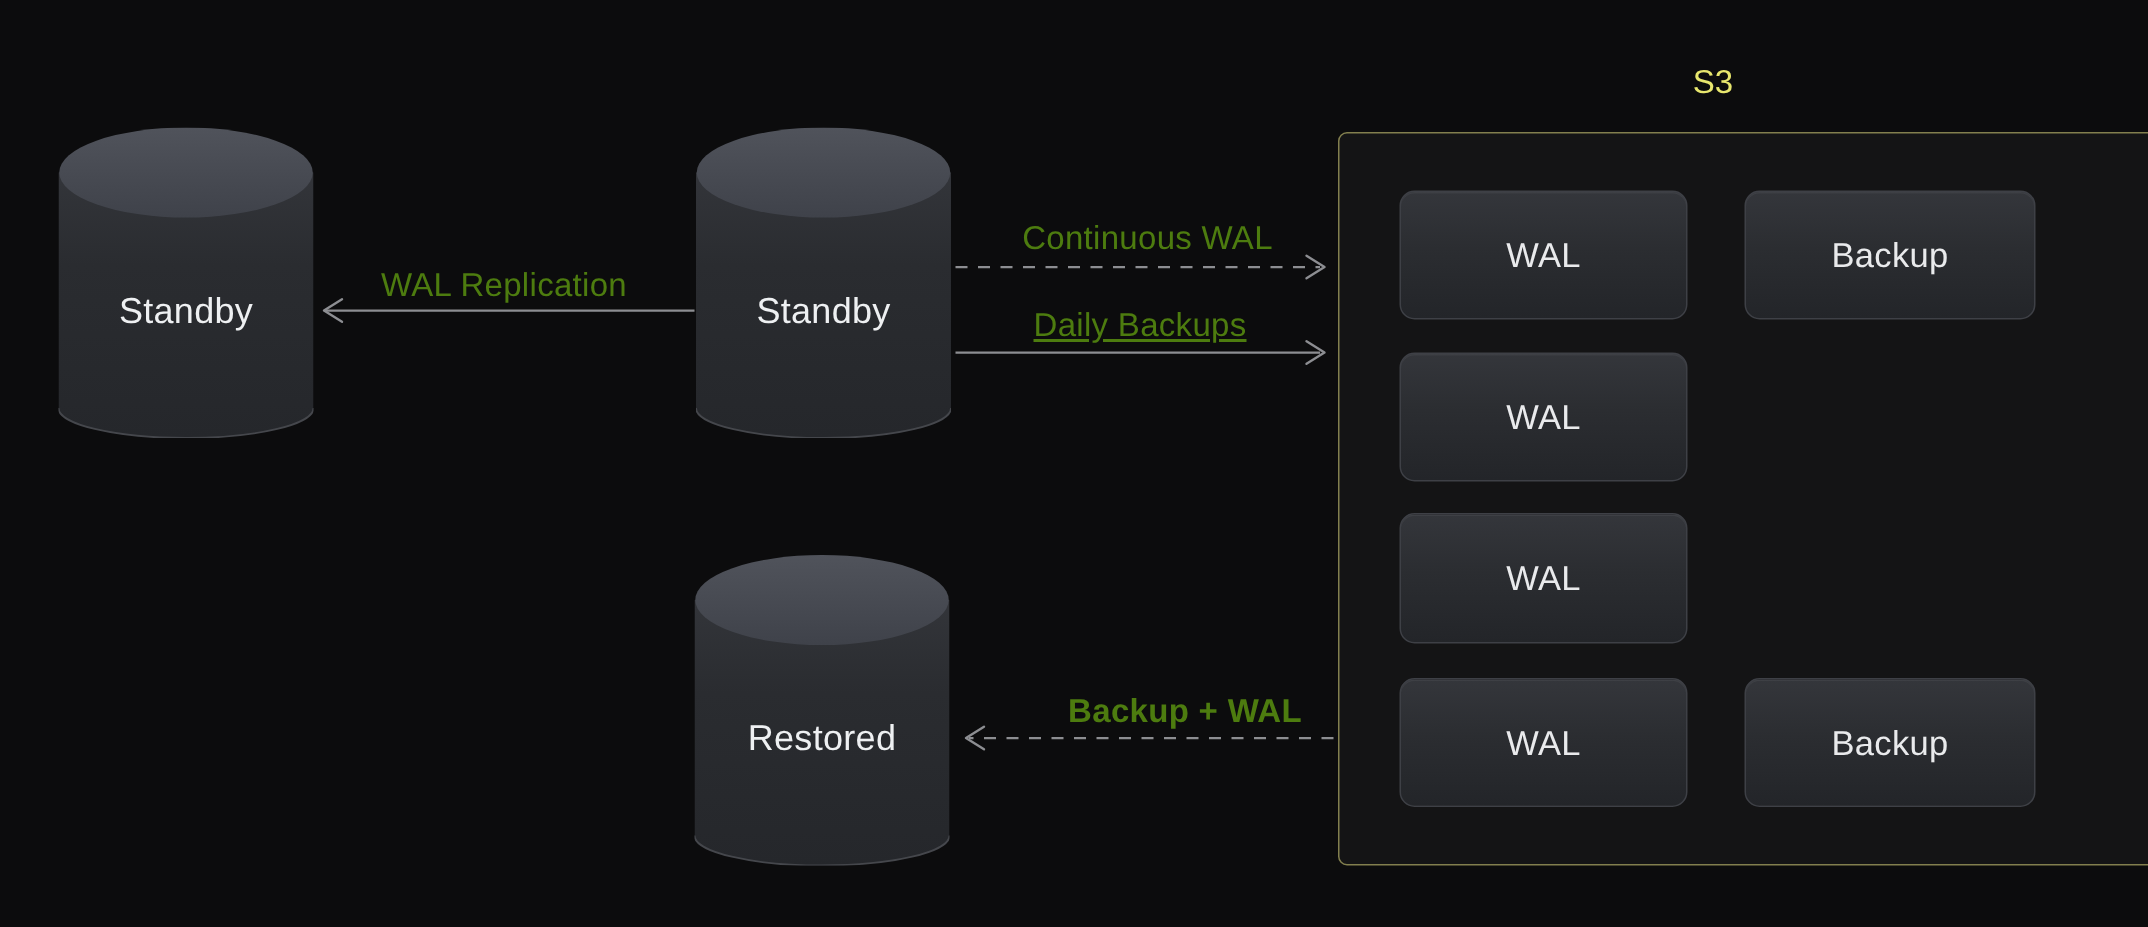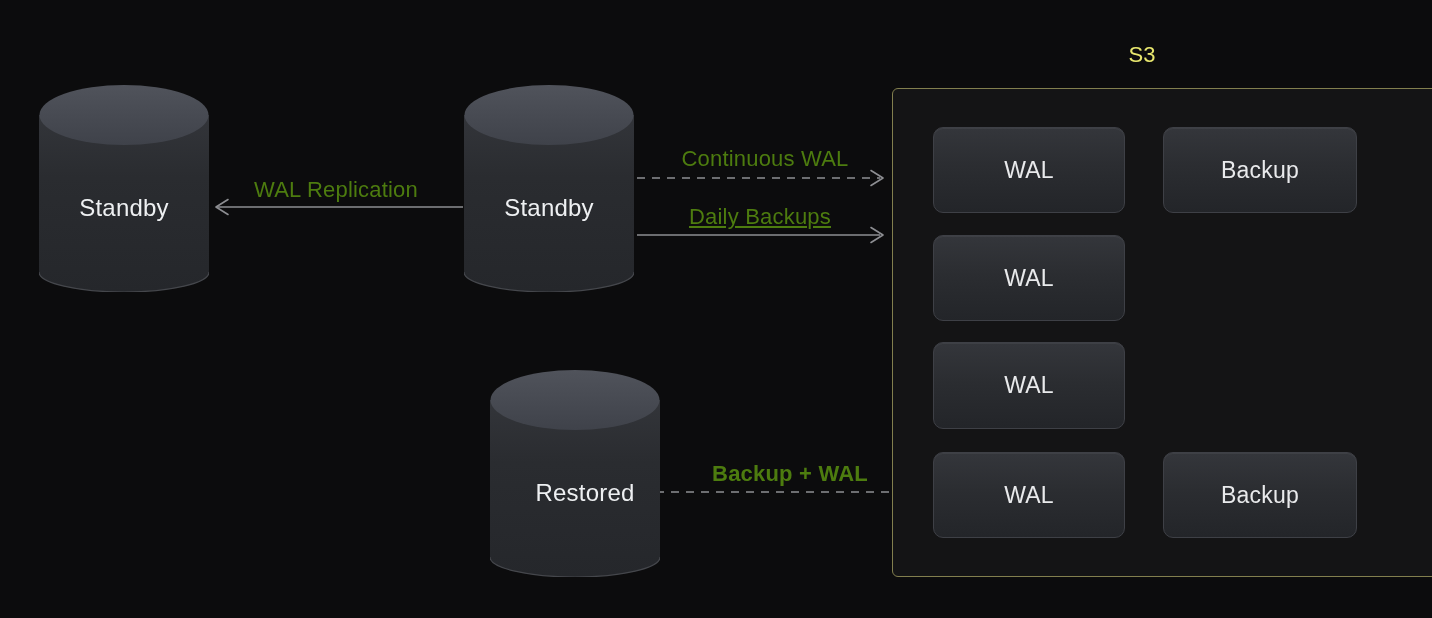--- a/index.html
+++ b/index.html
@@ -12,21 +12,21 @@
   }
   
   svg.arrow-layer{position:absolute;left:0;top:0;width:1432px;height:618px;}
   .arrow-line{stroke:#8d8e92;stroke-width:1.5;fill:none;}
   .arrow-line.dashed{stroke-dasharray:8 7;}
   .arrow-head{stroke:#8d8e92;stroke-width:1.6;fill:none;stroke-linecap:round;stroke-linejoin:round;}
   
   .node{position:absolute;width:170px;height:207px;}
   .node-standby{left:39px;top:85px;text-decoration:underline;}
   .node-primary{left:464px;top:85px;}
-  .node-restored{left:490px;top:370px;padding-left:20px;}
+  .node-restored{left:463px;top:370px;}
   .node svg{position:absolute;left:0;top:0;}
   .node-label{
     position:absolute;left:0;top:105px;width:100%;
     text-align:center;line-height:36px;
     font-size:24px;color:#eef0f2;letter-spacing:.2px;
   }
   
   .edge-label{
     position:absolute;width:300px;text-align:center;
     font-size:22px;line-height:24px;color:#4d7c0f;letter-spacing:.2px;

